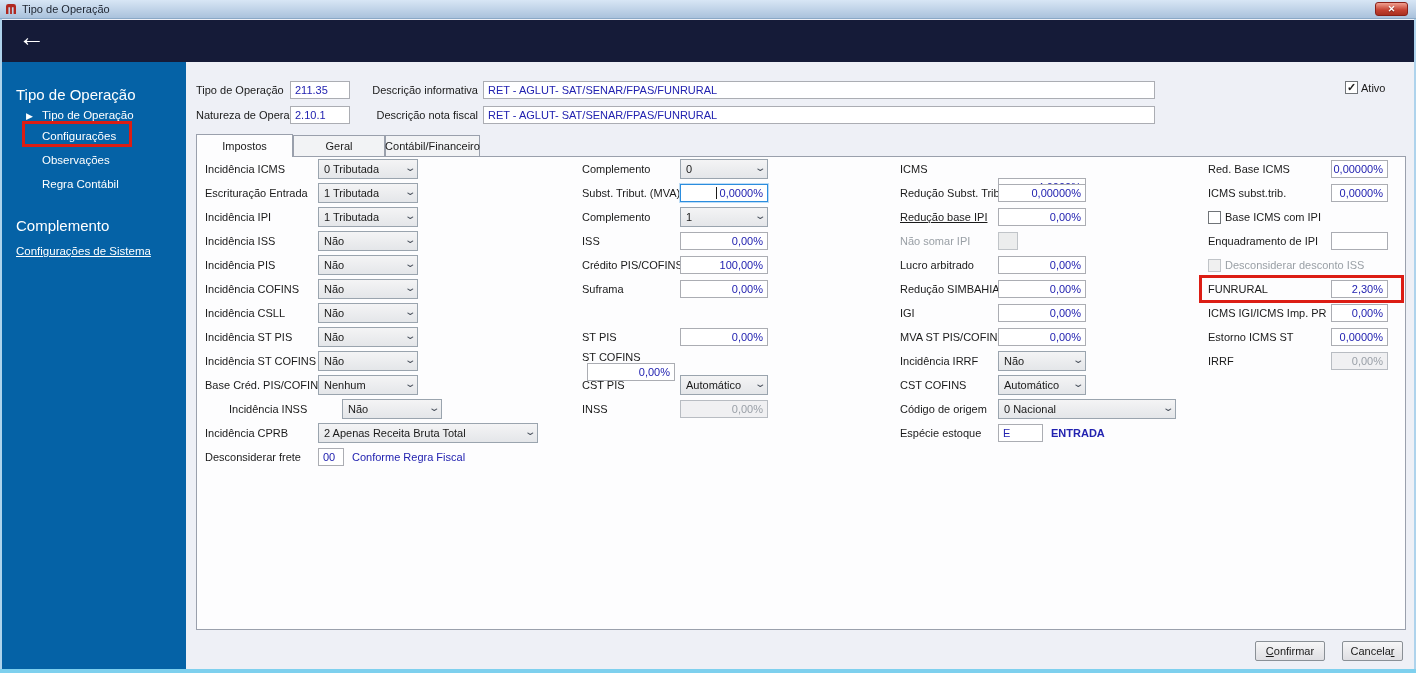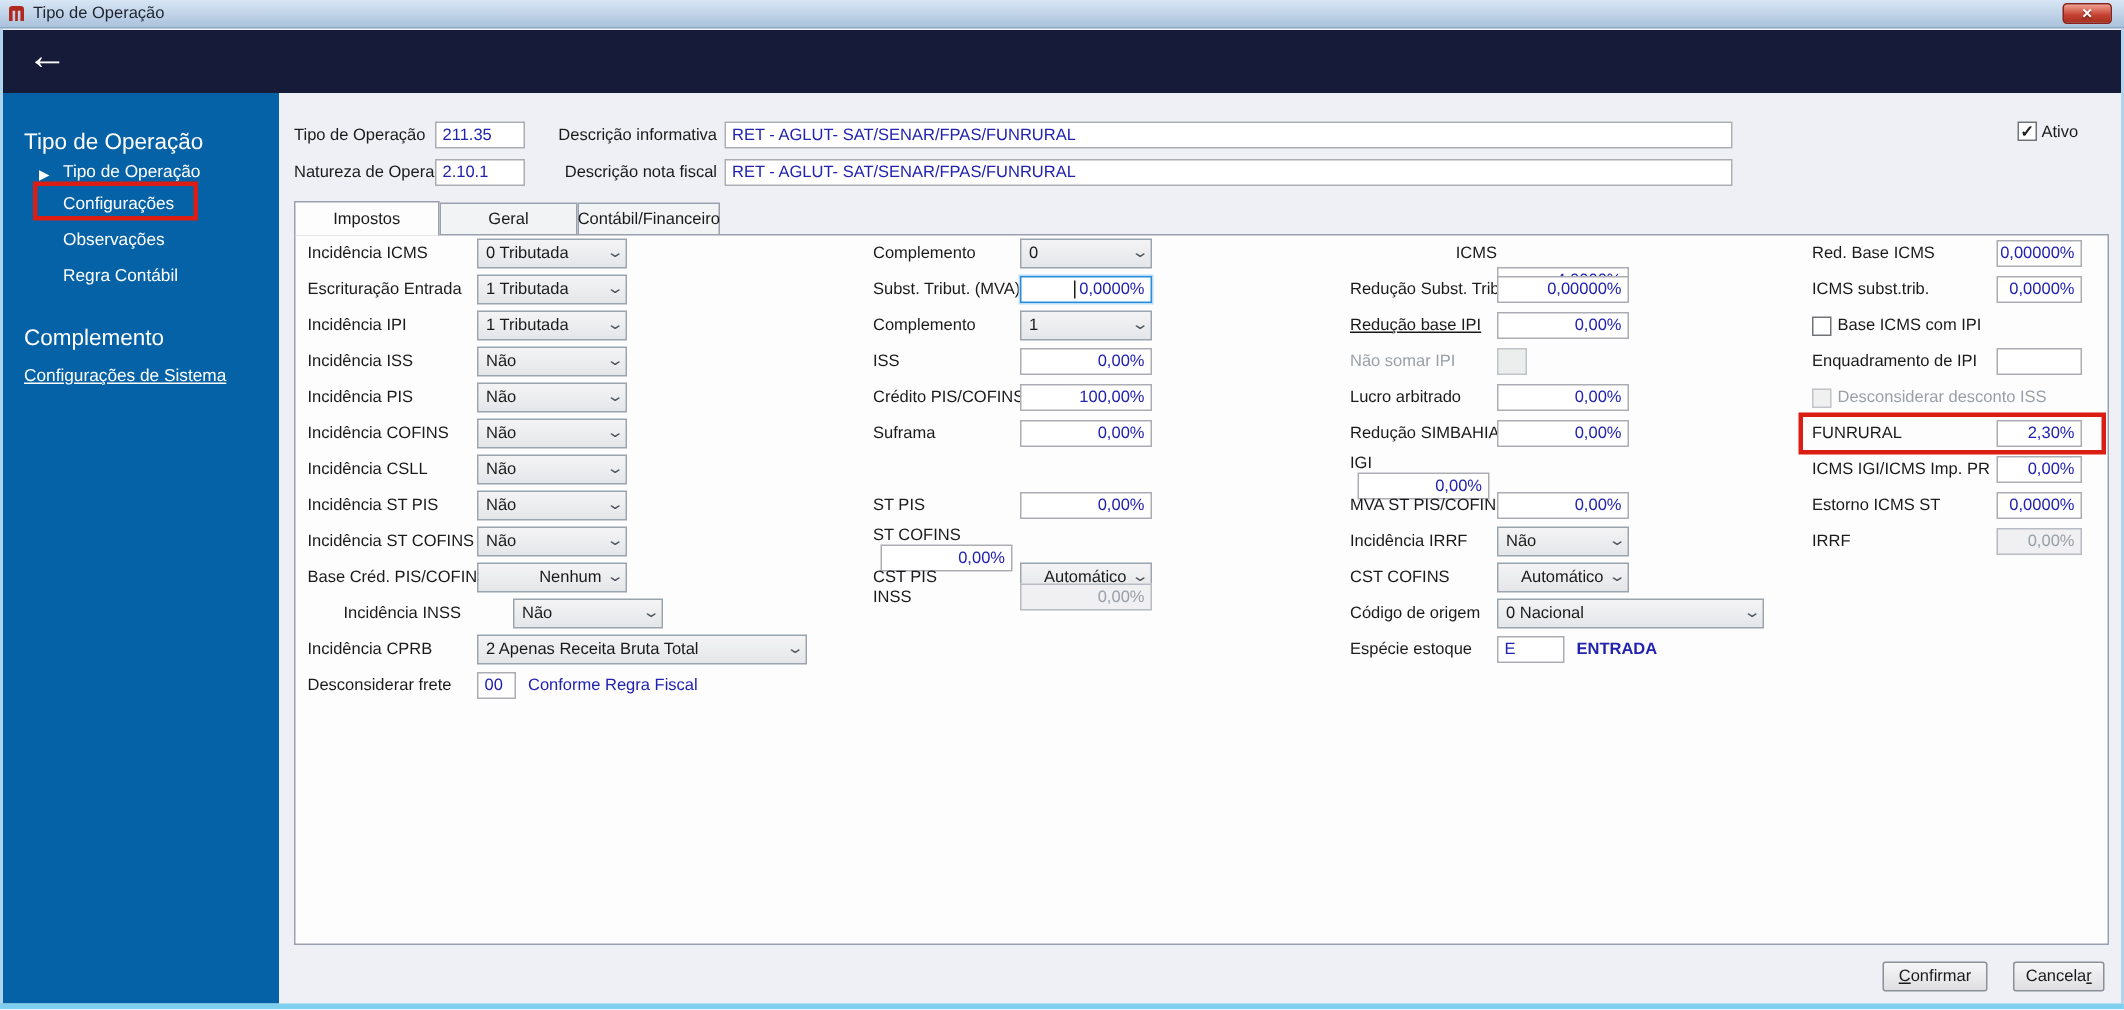--- a/index.html
+++ b/index.html
@@ -50,21 +50,21 @@
   .tab.active { top:134px; height:23px; background:#fdfdfe; border-bottom:none; z-index:3; }
   .panel { position:absolute; left:196px; top:156px; width:1210px; height:474px; background:#fdfdfe; border:1px solid #9aa0ac; z-index:1; }
 
   
   .row { position:absolute; height:20px; display:flex; align-items:center; z-index:2; }
   .flabel { font-size:11px; color:#1a1a1a; white-space:nowrap; flex:0 0 auto; }
   .flabel.dim { color:#9aa0a6; }
   .sel { height:20px; background:linear-gradient(#f4f4f5,#e4e6e9); border:1px solid #9aa4ae;
     display:flex; align-items:center; padding:0 16px 0 5px; position:relative; flex:0 0 auto; cursor:pointer; }
   .sel .sv { color:#1a1a1a; white-space:nowrap; overflow:hidden; }
-  .sel.center { justify-content:flex-end; padding:0 16px 0 5px; }
+  .sel.center { justify-content:flex-start; padding:0 16px 0 5px; }
   .chev { position:absolute; right:3px; top:2px; font-size:10px; color:#49515c; transform:scaleX(1.5); }
   .inp { height:18px; background:#fff; border:1px solid #abadb3; display:flex; align-items:center;
     justify-content:flex-end; padding:0 4px; flex:0 0 auto; }
   .inp .iv { color:#2222b0; white-space:nowrap; }
   .inp.left { justify-content:flex-start; }
   .inp.dis { background:#f0f0f2; border-color:#b8bcc2; }
   .inp.dis .iv { color:#9aa0a8; }
   .inp.foc { border:1px solid #2b8dde; box-shadow:0 0 0 1px #bcdcf6; }
   .caret { display:inline-block; width:1px; height:12px; background:#1a1a1a; margin-right:3px; }
   .dbox { width:20px; height:18px; background:#eceded; border:1px solid #c0c4c8; flex:0 0 auto; }
@@ -278,28 +278,28 @@
           <span class="iv">0,00%</span>
         </div>
       </div>
       <div class="row" style="left: 582px; top: 375px;">
         <span class="flabel" style="width: 98px;">CST PIS</span>
         <div class="sel center" style="width: 88px;">
           <span class="sv">Automático</span>
           <span class="chev">⌄</span>
         </div>
       </div>
-      <div class="row" style="left: 582px; top: 388px; justify-content: space-between;">
+      <div class="row" style="left: 582px; top: 399px; justify-content: space-between;">
         <span class="flabel" style="width: 98px;">INSS</span>
         <div class="inp dis" style="width: 88px;">
           <span class="iv">0,00%</span>
         </div>
       </div>
       <div class="row" style="left: 900px; top: 159px;">
-        <span class="flabel" style="width: 98px; text-align: right;">ICMS</span>
+        <span class="flabel" style="width: 98px;">ICMS</span>
         <div class="inp" style="width: 88px; margin-top: 36px;">
           <span class="iv">4,0000%</span>
         </div>
       </div>
       <div class="row" style="left: 900px; top: 183px;">
         <span class="flabel" style="width: 98px;">Redução Subst. Trib.</span>
         <div class="inp" style="width: 88px;">
           <span class="iv">0,00000%</span>
         </div>
       </div>
@@ -318,21 +318,21 @@
         <div class="inp" style="width: 88px;">
           <span class="iv">0,00%</span>
         </div>
       </div>
       <div class="row" style="left: 900px; top: 279px;">
         <span class="flabel" style="width: 98px;">Redução SIMBAHIA</span>
         <div class="inp" style="width: 88px;">
           <span class="iv">0,00%</span>
         </div>
       </div>
-      <div class="row" style="left: 900px; top: 303px; flex-direction: column;">
+      <div class="row" style="left: 900px; top: 303px;">
         <span class="flabel" style="width: 98px;">IGI</span>
         <div class="inp" style="width: 88px;">
           <span class="iv">0,00%</span>
         </div>
       </div>
       <div class="row" style="left: 900px; top: 327px;">
         <span class="flabel" style="width: 98px;">MVA ST PIS/COFINS</span>
         <div class="inp" style="width: 88px;">
           <span class="iv">0,00%</span>
         </div>

